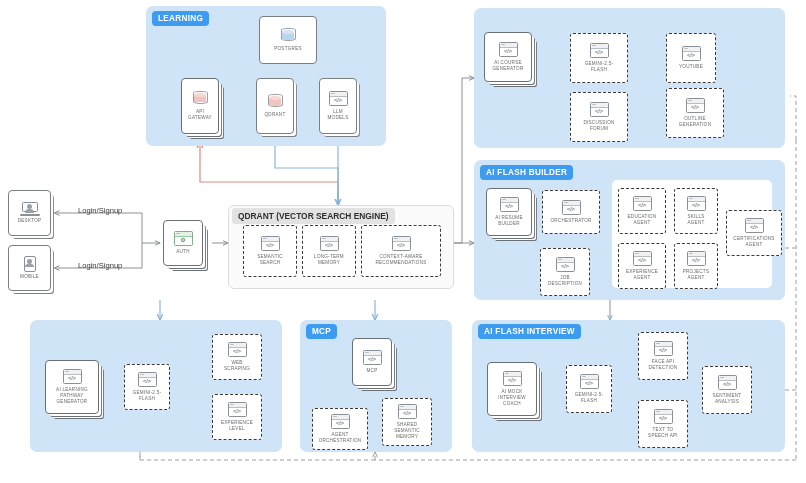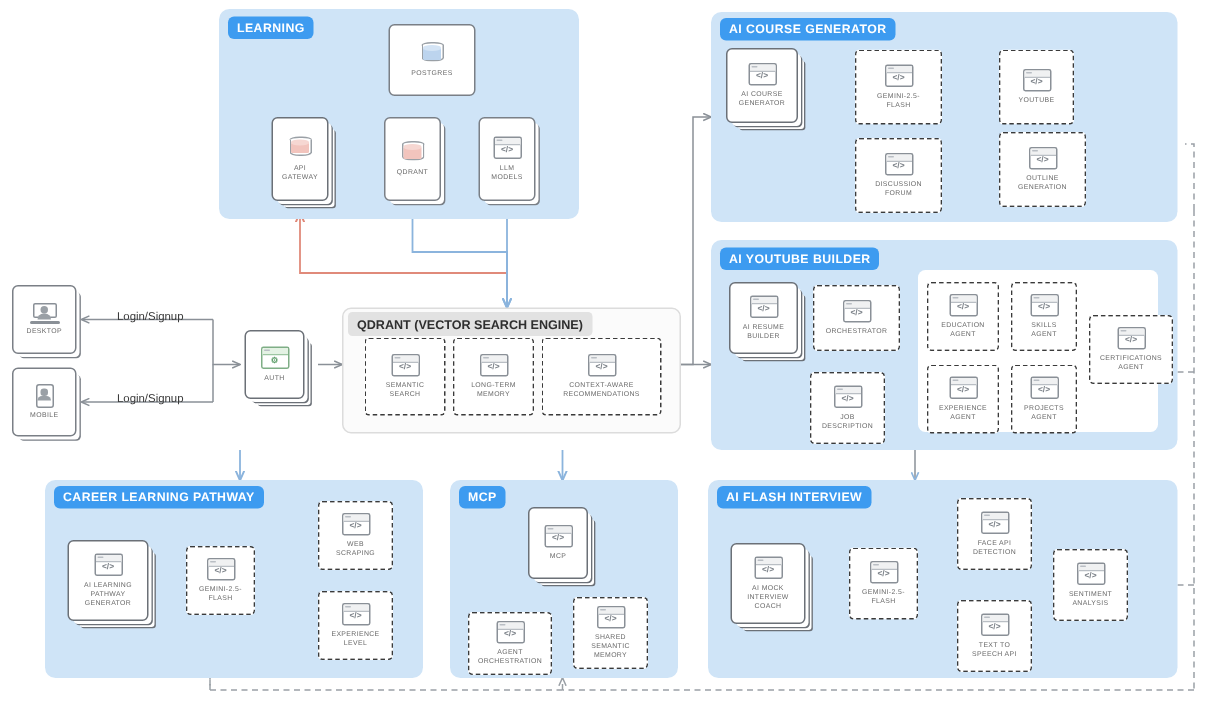--- a/index.html
+++ b/index.html
@@ -301,21 +301,20 @@
     <div class="ico">
         <span class="code">&lt;/&gt;</span>
       </div>
     <div class="lbl">
       <span>CONTEXT-AWARE</span><br>
       <span>RECOMMENDATIONS</span>
     </div>
   </div>
 
   <div class="panel" style="left:474px;top:8px;width:311px;height:140px;"></div>
-  <div class="panel-title" style="left:480px;top:12px;">AI COURSE GENERATOR</div>
 
   <div class="node solid" style="left:484px;top:32px;width:48px;height:50px;">
     <div class="ico">
         <span class="code">&lt;/&gt;</span>
       </div>
     <div class="lbl">
       <span>AI COURSE</span><br>
       <span>GENERATOR</span>
     </div>
   </div>
@@ -347,21 +346,21 @@
     <div class="ico">
         <span class="code">&lt;/&gt;</span>
       </div>
     <div class="lbl">
       <span>OUTLINE</span><br>
       <span>GENERATION</span>
     </div>
   </div>
 
   <div class="panel" style="left:474px;top:160px;width:311px;height:140px;"></div>
-  <div class="panel-title" style="left:480px;top:165px;">AI YOUTUBE BUILDER</div>
+  <div class="panel-title" style="left:480px;top:165px;">AI FLASH BUILDER</div>
   <div class="whitebox" style="left:612px;top:180px;width:160px;height:108px;"></div>
 
   <div class="node solid" style="left:486px;top:188px;width:46px;height:48px;">
     <div class="ico">
         <span class="code">&lt;/&gt;</span>
       </div>
     <div class="lbl">
       <span>AI RESUME</span><br>
       <span>BUILDER</span>
     </div>
@@ -422,21 +421,20 @@
     <div class="ico">
         <span class="code">&lt;/&gt;</span>
       </div>
     <div class="lbl">
       <span>PROJECTS</span><br>
       <span>AGENT</span>
     </div>
   </div>
 
   <div class="panel" style="left:30px;top:320px;width:252px;height:132px;"></div>
-  <div class="panel-title" style="left:36px;top:324px;">CAREER LEARNING PATHWAY</div>
 
   <div class="node solid" style="left:45px;top:360px;width:54px;height:54px;">
     <div class="ico">
         <span class="code">&lt;/&gt;</span>
       </div>
     <div class="lbl">
       <span>AI LEARNING</span><br>
       <span>PATHWAY</span><br>
       <span>GENERATOR</span>
     </div>

